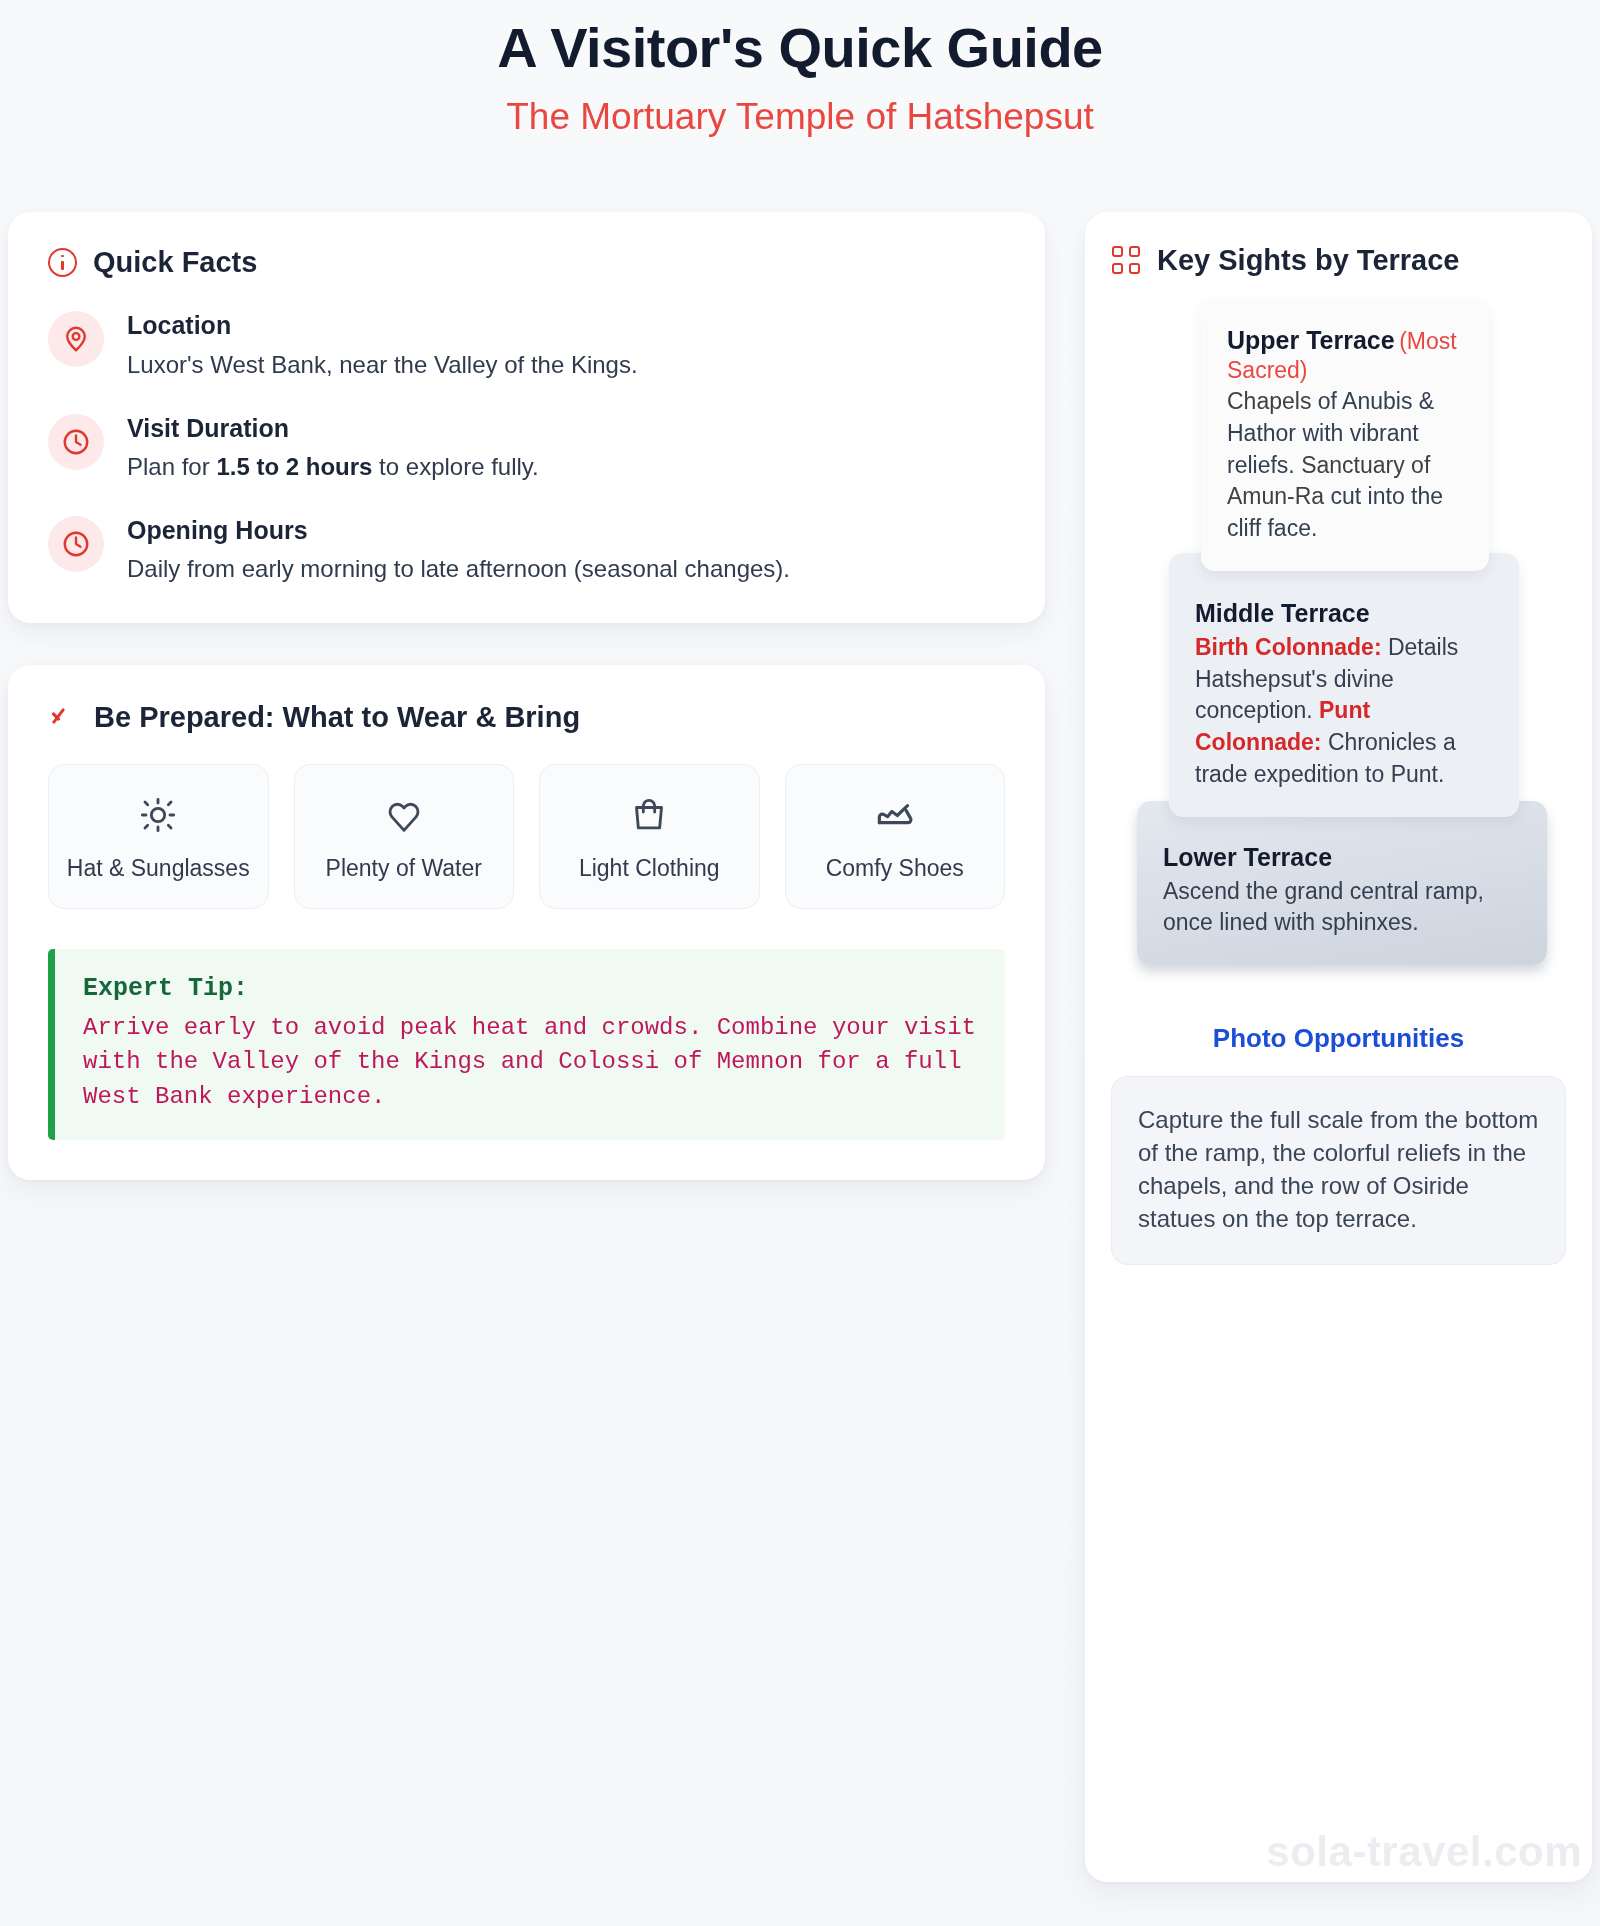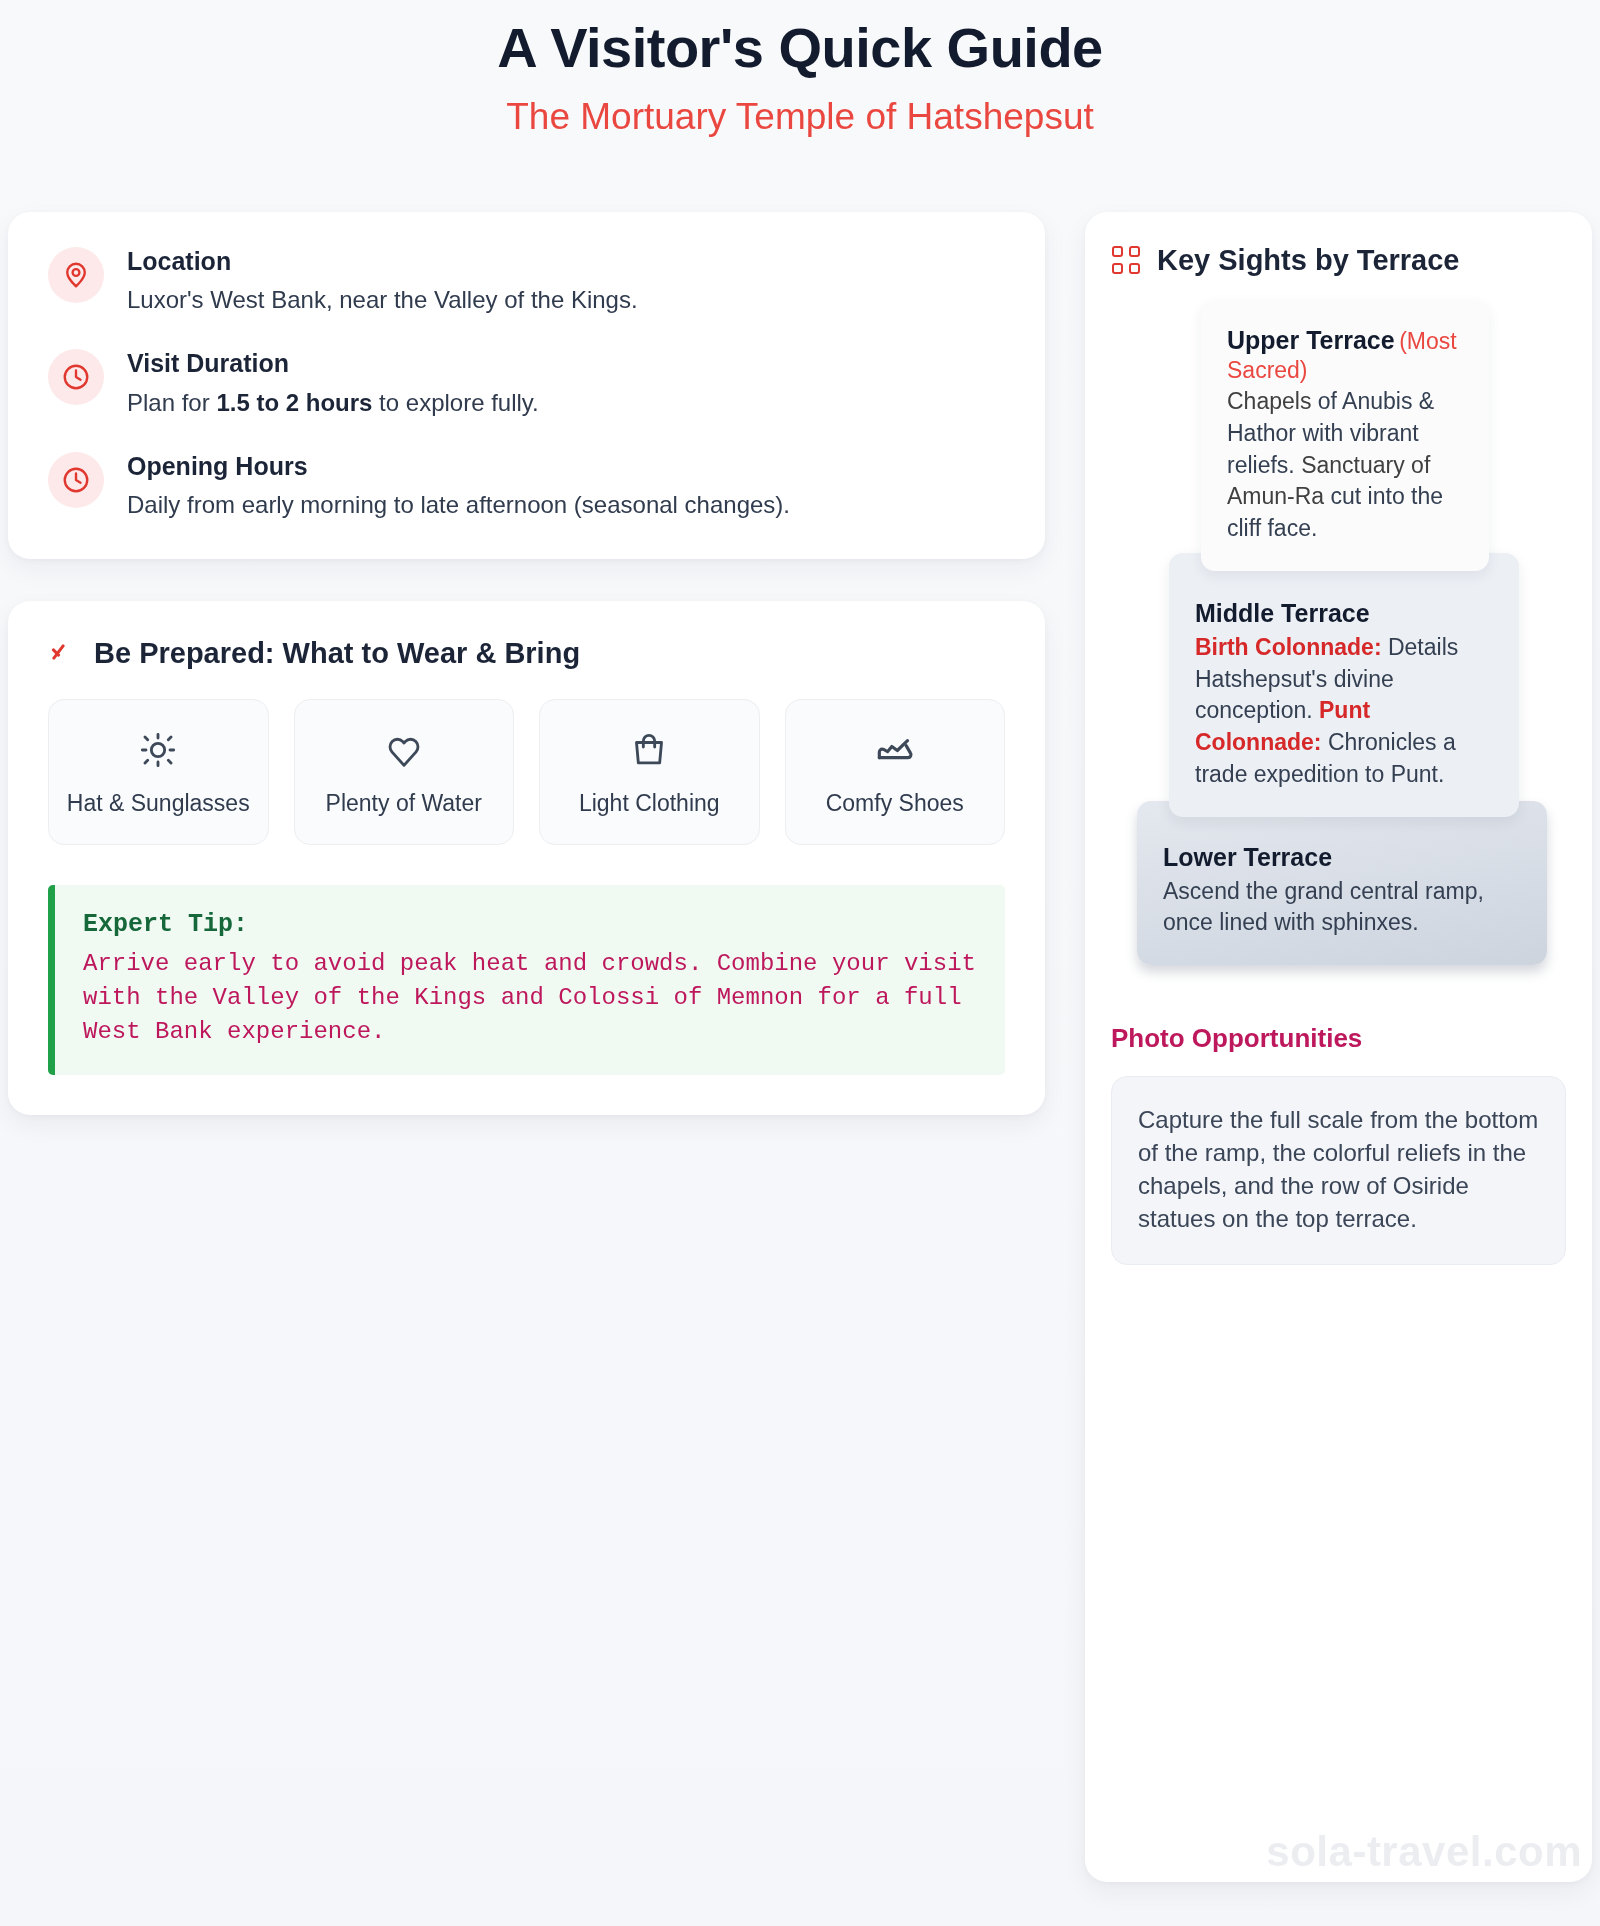--- a/index.html
+++ b/index.html
@@ -278,24 +278,24 @@
     width: 410px;
     margin-left: 26px;
     margin-top: -16px;
     padding-top: 40px;
     background: linear-gradient(170deg, #e4e8ef 0%, #cdd4de 100%);
     box-shadow: 0 7px 12px rgba(60,72,95,0.22);
     z-index: 1;
   }
 
   .photo-head {
-    text-align: left;
+    text-align: center;
     font-size: 26px;
     font-weight: bold;
-    color: #be185d;
+    color: #1d4ed8;
     margin-top: 58px;
     margin-bottom: 22px;
   }
   .photo-box {
     background: #f3f5f8;
     border: 1.5px solid #e9ecf1;
     border-radius: 16px;
     padding: 26px 26px 28px 26px;
     text-align: left;
     font-size: 24px;
@@ -323,20 +323,24 @@
   <div class="header">
     <div class="main-title">A Visitor's Quick Guide</div>
     <div class="sub-title">The Mortuary Temple of Hatshepsut</div>
   </div>
 
   <div class="columns">
 
     <div class="col-left">
 
       <div class="card quick-facts">
+        <div class="sec-head">
+          <span class="icon-circle-outline"></span>
+          <h2>Quick Facts</h2>
+        </div>
 
         <div class="fact">
           <span class="fact-badge">
             <svg width="30" height="30" viewBox="0 0 24 24" fill="none" stroke="#e0382f" stroke-width="1.9" stroke-linecap="round" stroke-linejoin="round">
               <path d="M12 21s7-6.2 7-11a7 7 0 1 0-14 0c0 4.8 7 11 7 11z"></path>
               <circle cx="12" cy="10" r="2.7"></circle>
             </svg>
           </span>
           <div class="fact-body">
             <div class="fact-title">Location</div>

